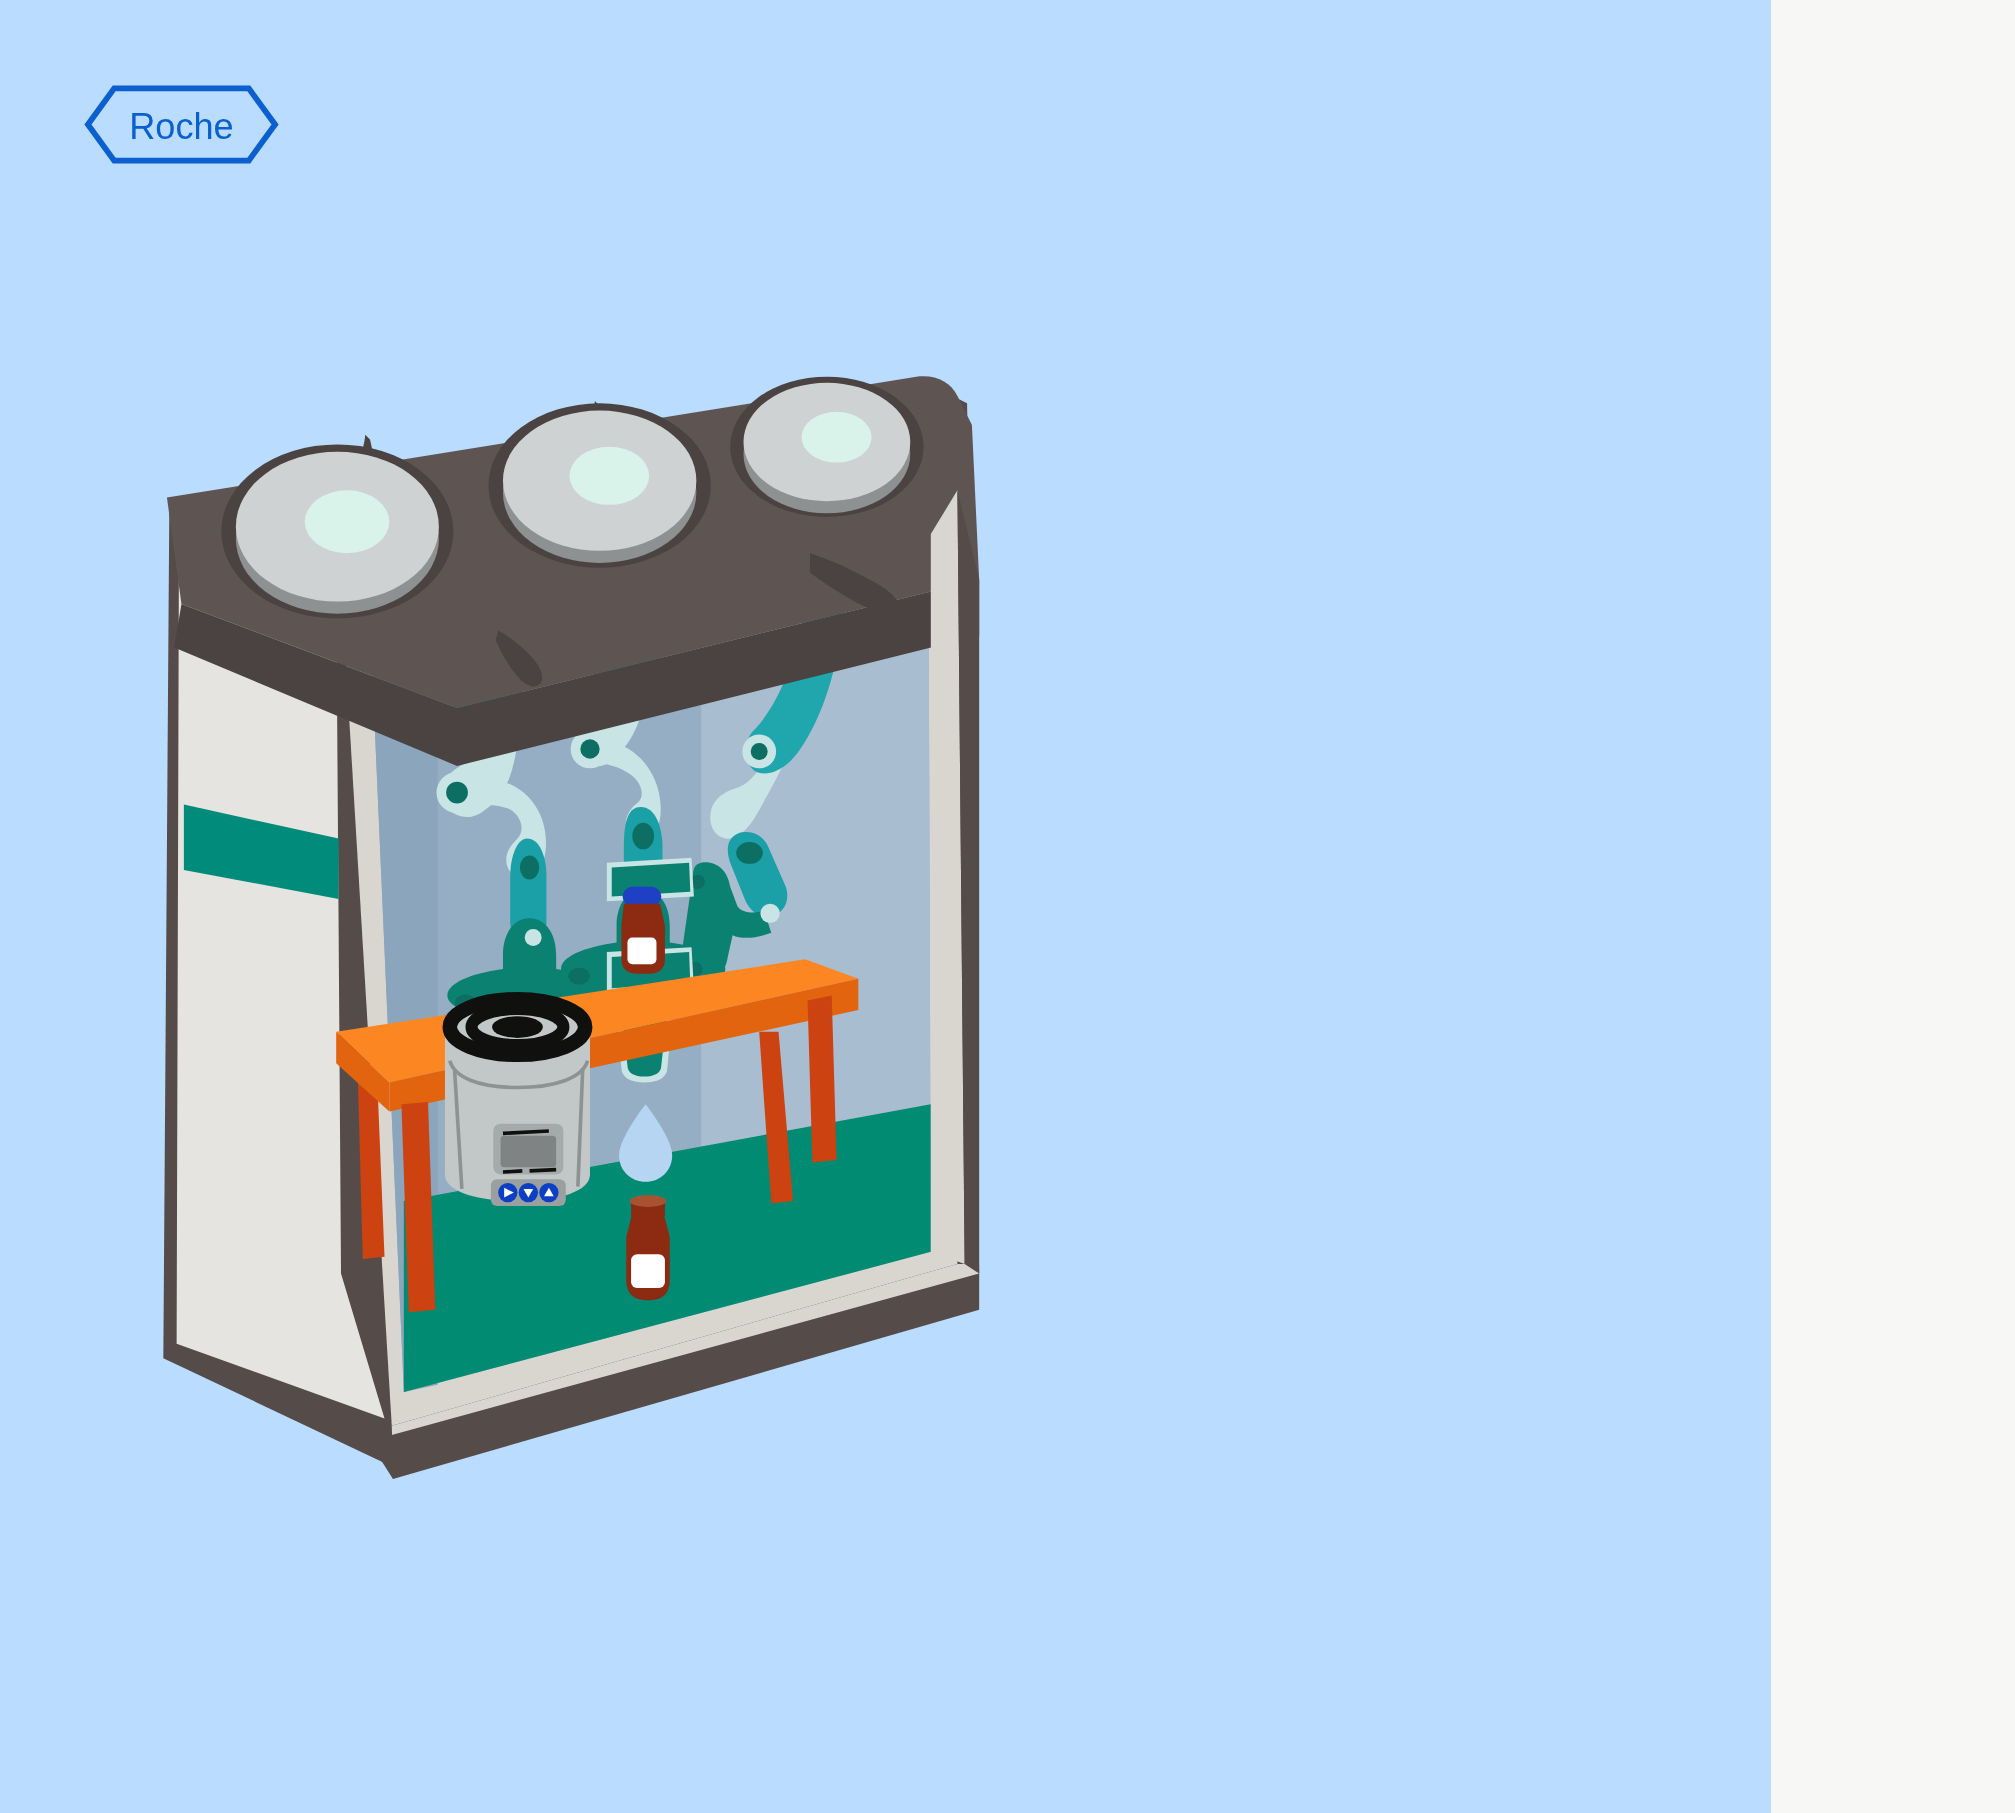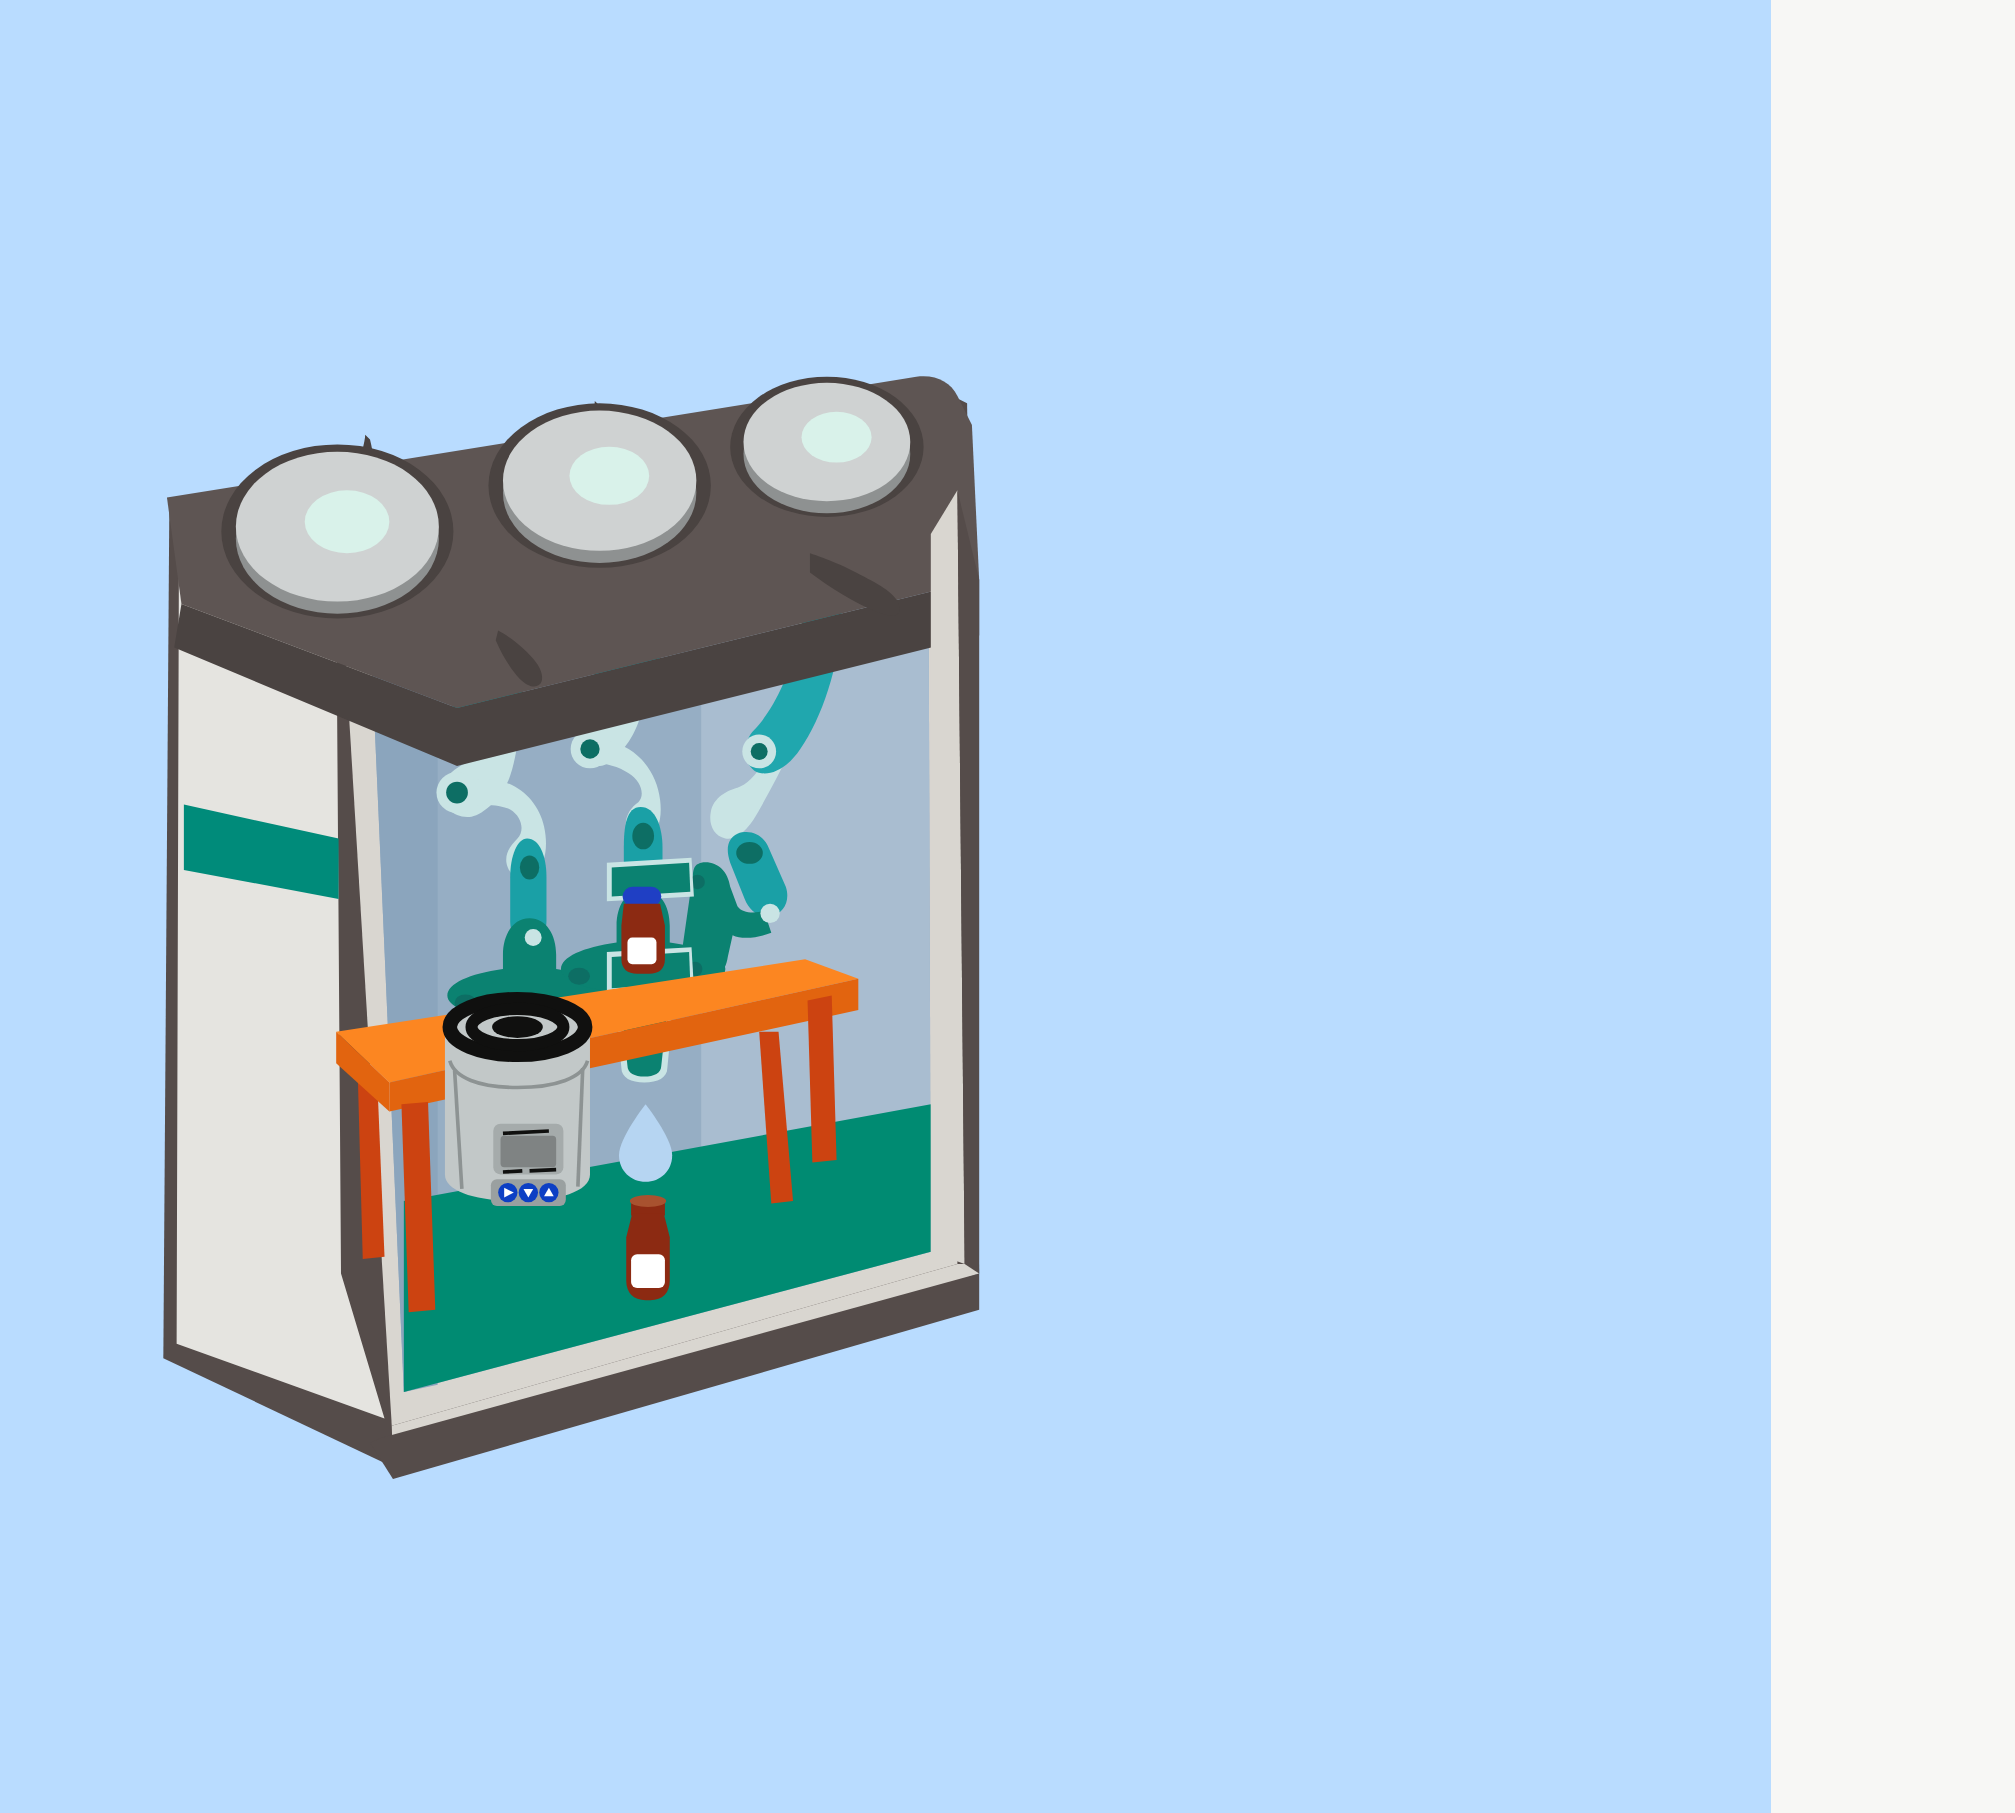--- a/index.html
+++ b/index.html
@@ -44,20 +44,26 @@
   }
 </style>
 </head>
 <body>
 
 <div id="slide">
 
   <div class="bg-left"></div>
   <div class="bg-right"></div>
 
+  <div class="roche-logo">
+    <svg viewBox="0 0 240 100" width="197" height="83">
+      <polygon points="38,6 202,6 234,50 202,94 38,94 6,50" fill="none" stroke="#0b5fce" stroke-width="7"></polygon>
+      <text x="120" y="68" font-family="'Liberation Sans',sans-serif" font-size="44" fill="#0b5fce" text-anchor="middle">Roche</text>
+    </svg>
+  </div>
 
   <div class="illustration">
     <svg viewBox="0 0 1360 1016" width="1644" height="1228">
 
       <defs>
         <clipPath id="clip-inner">
           <path d="M168,230 L660,168 L660,790 L215,840 Z"></path>
         </clipPath>
       </defs>
 

